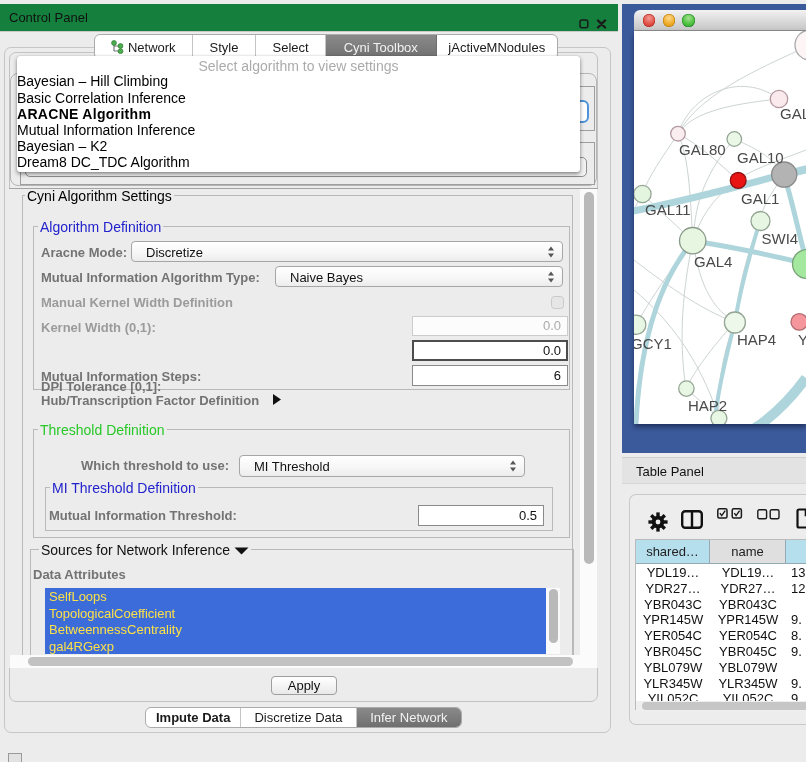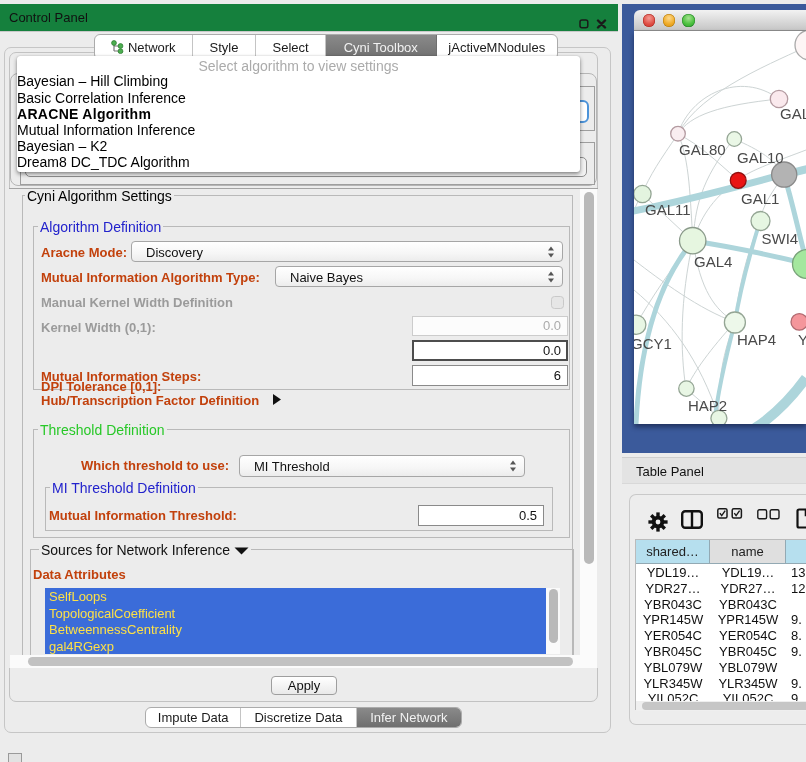--- a/index.html
+++ b/index.html
@@ -2,21 +2,21 @@
 <html><head>
 <meta charset="utf-8">
 <style>
 * { margin:0; padding:0; box-sizing:border-box; }
 html,body { width:806px; height:762px; overflow:hidden; }
 body { background:#ECECEC; font-family:"Liberation Sans", sans-serif; position:relative; }
 .abs { position:absolute; }
 .b { font-weight:bold; }
 .fs { position:absolute; border:1px solid #B9B9B9; }
 .fs > .lg { position:absolute; top:-7px; left:4px; background:#ECECEC; padding:0 2px; font-size:14px; line-height:14px; white-space:nowrap; }
-.lbl { position:absolute; font-size:13px; font-weight:bold; color:#c2410c; white-space:nowrap; }
+.lbl { position:absolute; font-size:13px; font-weight:bold; color:#737373; white-space:nowrap; }
 .combo { position:absolute; border:1px solid #A6A6A6; border-radius:4px; background:linear-gradient(#FFFFFF,#F6F6F6 60%,#ECECEC); font-size:13px; color:#111; }
 .combo span.t { position:absolute; left:14px; top:50%; transform:translateY(-50%); white-space:nowrap; }
 .combo svg.ar { position:absolute; right:7px; top:50%; transform:translateY(-50%); }
 .field { position:absolute; background:#fff; font-size:13px; color:#111; text-align:right; }
 .seg { position:absolute; background:#fff; border:1px solid #ABABAB; border-radius:6px; display:flex; overflow:hidden; }
 .seg .sg { font-size:13px; color:#1A1A1A; display:flex; align-items:center; justify-content:center; border-right:1px solid #C4C4C4; white-space:nowrap; }
 .seg .sg:last-child { border-right:none; }
 .seg .sel { background:linear-gradient(#8A8A8A,#6F6F6F); color:#F2F2F2; border-right-color:#6F6F6F; }
 </style>
 </head>
@@ -70,21 +70,21 @@
 
   <div class="fs" style="left:22px;top:195px;width:551px;height:460px;border-bottom:none;">
     <span class="lg" style="color:#000000;left:2px;">Cyni Algorithm Settings</span>
   </div>
 
   <div class="fs" style="left:33px;top:226px;width:537px;height:164px;">
     <span class="lg" style="color:#2222CC;">Algorithm Definition</span>
   </div>
   <div class="lbl" style="left:41px;top:245px;">Aracne Mode:</div>
   <div class="combo" style="left:131px;top:241px;width:432px;height:21px;">
-      <span class="t">Discovery</span>
+      <span class="t">Discretize</span>
       <svg class="ar" width="8" height="13" viewBox="0 0 8 13">
         <path d="M4 1 L7 5 L1 5 Z" fill="#555"></path>
         <path d="M4 12 L7 8 L1 8 Z" fill="#555"></path>
       </svg>
     </div>
   <div class="lbl" style="left:41px;top:270px;">Mutual Information Algorithm Type:</div>
   <div class="combo" style="left:275px;top:266px;width:288px;height:21px;">
       <span class="t">Naive Bayes</span>
       <svg class="ar" width="8" height="13" viewBox="0 0 8 13">
         <path d="M4 1 L7 5 L1 5 Z" fill="#555"></path>
@@ -130,21 +130,21 @@
   <div class="lbl" style="left:33px;top:567px;">Data Attributes</div>
   <div class="abs" style="left:45px;top:588px;width:501px;height:66px;background:#3B6CD9;overflow:hidden;">
     <div style="font-size:13px;color:#fde047;padding-left:4px;line-height:16.6px;padding-top:1px;">SelfLoops<br>TopologicalCoefficient<br>BetweennessCentrality<br>gal4RGexp</div>
   </div>
   <div class="abs" style="left:546px;top:588px;width:14px;height:66px;background:#FAFAFA;"></div>
   <div class="abs" style="left:549px;top:589px;width:9px;height:54px;background:#B9B9B9;border-radius:4.5px;"></div>
 
   <div class="abs" style="left:271px;top:676px;width:66px;height:19px;border:1px solid #9E9E9E;border-radius:4px;background:linear-gradient(#FFFFFF,#E9E9E9);font-size:13px;color:#111;text-align:center;line-height:17px;">Apply</div>
 
   <div class="seg" style="left:145px;top:707px;width:317px;height:21px;">
-    <div class="sg" style="width:96px;">Impute Data</div>
+    <div class="sg" style="width:96px;font-weight:bold;">Impute Data</div>
     <div class="sg" style="width:116px;">Discretize Data</div>
     <div class="sg sel" style="width:105px;">Infer Network</div>
   </div>
 
   <div class="abs" style="left:17px;top:56px;width:563px;height:116px;background:#FFFFFF;border-radius:3px;box-shadow:0 2px 4px rgba(0,0,0,0.45), 0 0 1px rgba(0,0,0,0.3);">
     <div class="abs" style="left:0;top:2px;width:563px;height:14px;text-align:center;font-size:14px;color:#ABABAB;">Select algorithm to view settings</div>
     <div class="abs" style="left:0px;top:17.4px;font-size:14px;color:#000;line-height:16.2px;white-space:nowrap;">Bayesian – Hill Climbing<br>Basic Correlation Inference<br><span class="b" style="letter-spacing:0.3px;">ARACNE Algorithm</span><br>Mutual Information Inference<br>Bayesian – K2<br>Dream8 DC_TDC Algorithm</div>
   </div>
 </div>
 

